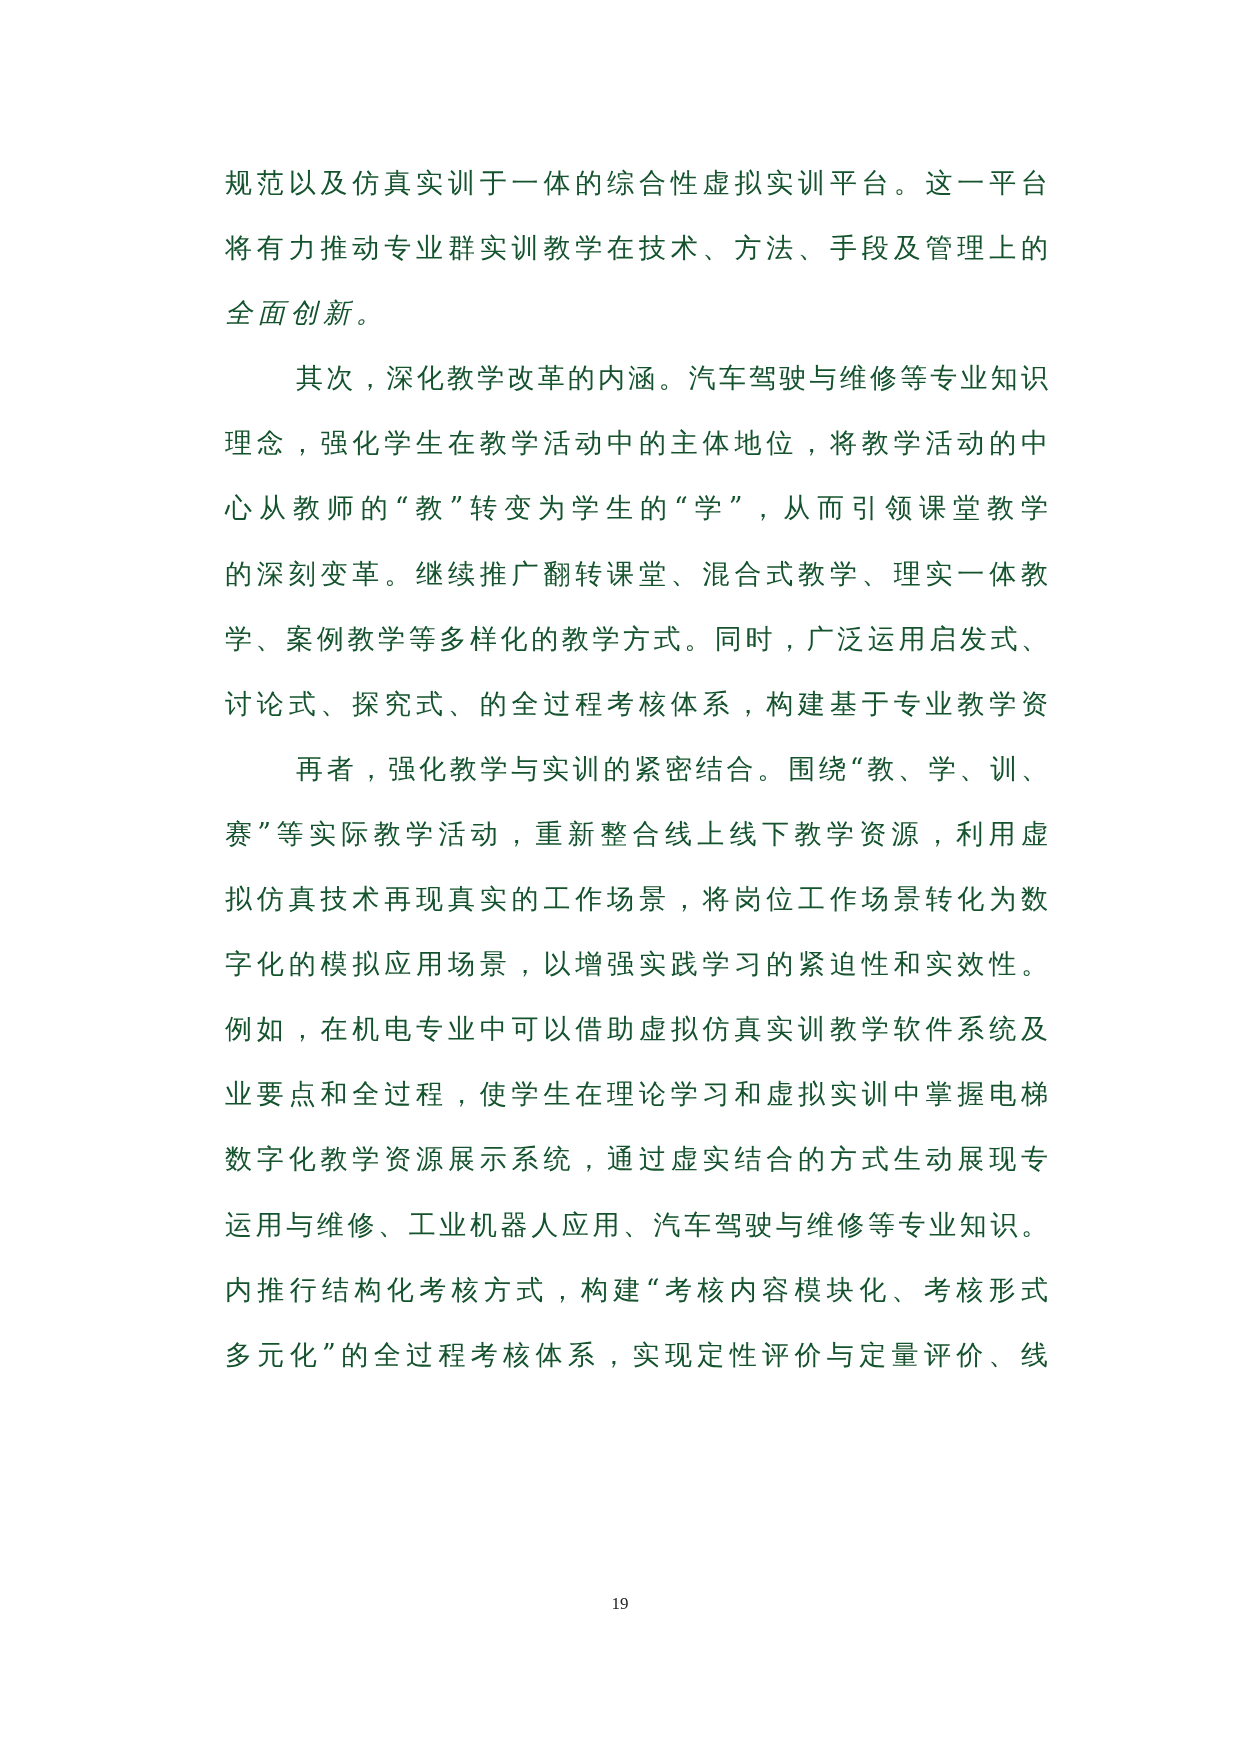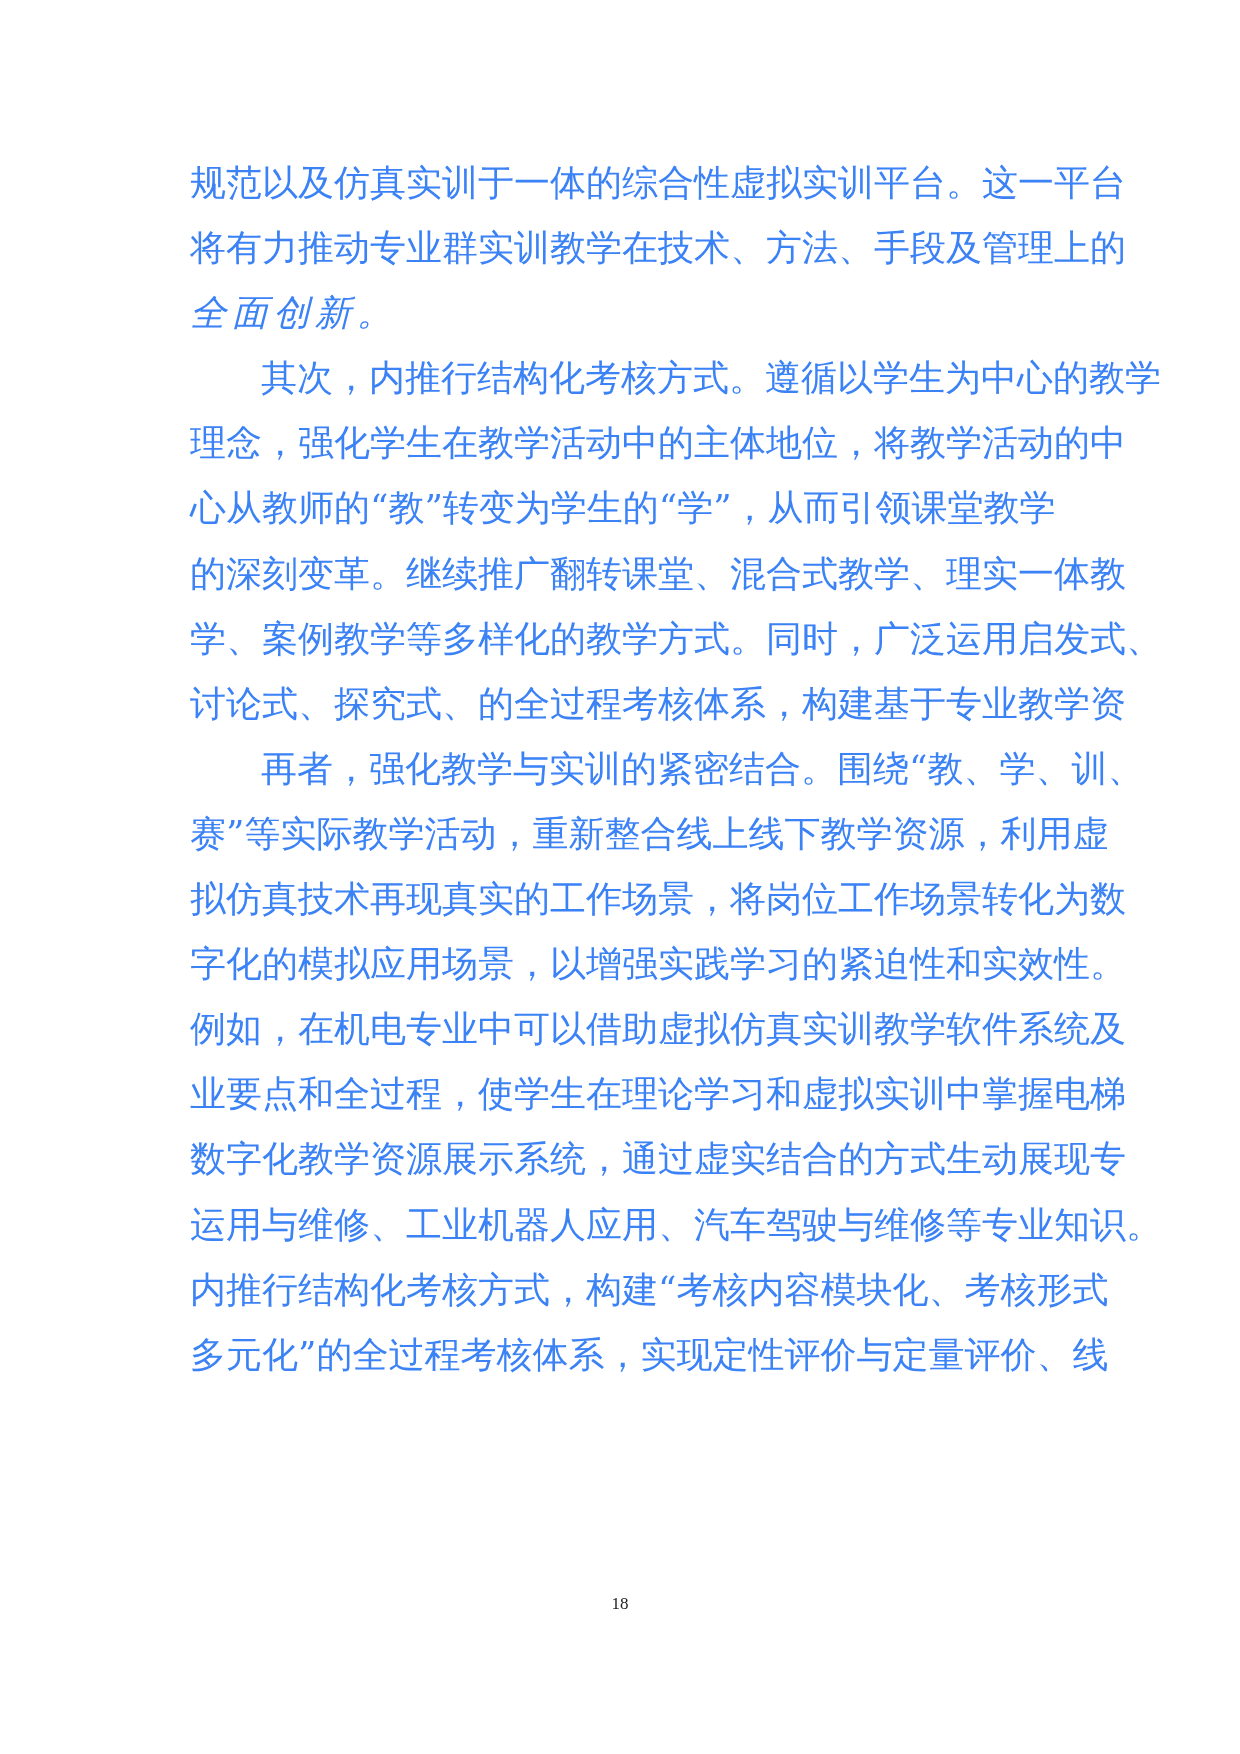--- a/index.html
+++ b/index.html
@@ -24,26 +24,27 @@
   }
   .body-text {
     position: absolute;
     left: 190px;
     top: 150px;
     width: 858px;
   }
   .line {
     height: 65.1px;
     line-height: 65.1px;
-    font-size: 36px;
+    font-size: 27px;
     white-space: nowrap;
     text-align: justify;
     text-align-last: justify;
     overflow: visible;
-    color: #3b82f6;
+    color: #14532d;
+    margin-left: 35px;
   }
   .line.last {
     text-align-last: left;
     letter-spacing: 5.7px;
     font-style: italic;
   }
   .line.indent {
     padding-left: 71px;
   }
   .page-number {
@@ -58,31 +59,31 @@
   }
 </style>
 </head>
 <body>
 
 <div class="page">
   <div class="body-text">
     <div class="line">规范以及仿真实训于一体的综合性虚拟实训平台。这一平台</div>
     <div class="line">将有力推动专业群实训教学在技术、方法、手段及管理上的</div>
     <div class="line last">全面创新。</div>
-    <div class="line indent">其次，内推行结构化考核方式。遵循以学生为中心的教学</div>
+    <div class="line indent">其次，深化教学改革的内涵。汽车驾驶与维修等专业知识</div>
     <div class="line">理念，强化学生在教学活动中的主体地位，将教学活动的中</div>
     <div class="line">心从教师的“教”转变为学生的“学”，从而引领课堂教学</div>
     <div class="line">的深刻变革。继续推广翻转课堂、混合式教学、理实一体教</div>
     <div class="line">学、案例教学等多样化的教学方式。同时，广泛运用启发式、</div>
     <div class="line">讨论式、探究式、的全过程考核体系，构建基于专业教学资</div>
     <div class="line indent">再者，强化教学与实训的紧密结合。围绕“教、学、训、</div>
     <div class="line">赛”等实际教学活动，重新整合线上线下教学资源，利用虚</div>
     <div class="line">拟仿真技术再现真实的工作场景，将岗位工作场景转化为数</div>
     <div class="line">字化的模拟应用场景，以增强实践学习的紧迫性和实效性。</div>
     <div class="line">例如，在机电专业中可以借助虚拟仿真实训教学软件系统及</div>
     <div class="line">业要点和全过程，使学生在理论学习和虚拟实训中掌握电梯</div>
     <div class="line">数字化教学资源展示系统，通过虚实结合的方式生动展现专</div>
     <div class="line">运用与维修、工业机器人应用、汽车驾驶与维修等专业知识。</div>
     <div class="line">内推行结构化考核方式，构建“考核内容模块化、考核形式</div>
     <div class="line">多元化”的全过程考核体系，实现定性评价与定量评价、线</div>
   </div>
-  <div class="page-number">18</div>
+  <div class="page-number">19</div>
 </div>
 
 </body></html>

